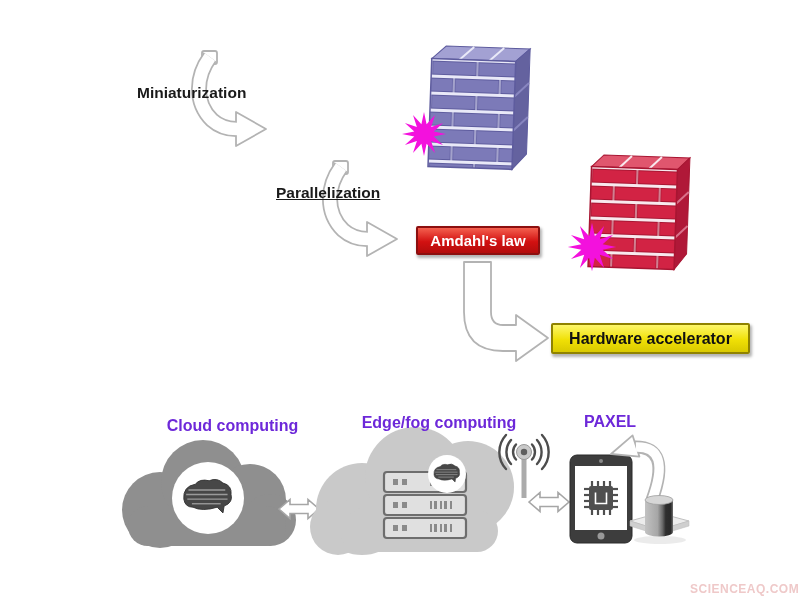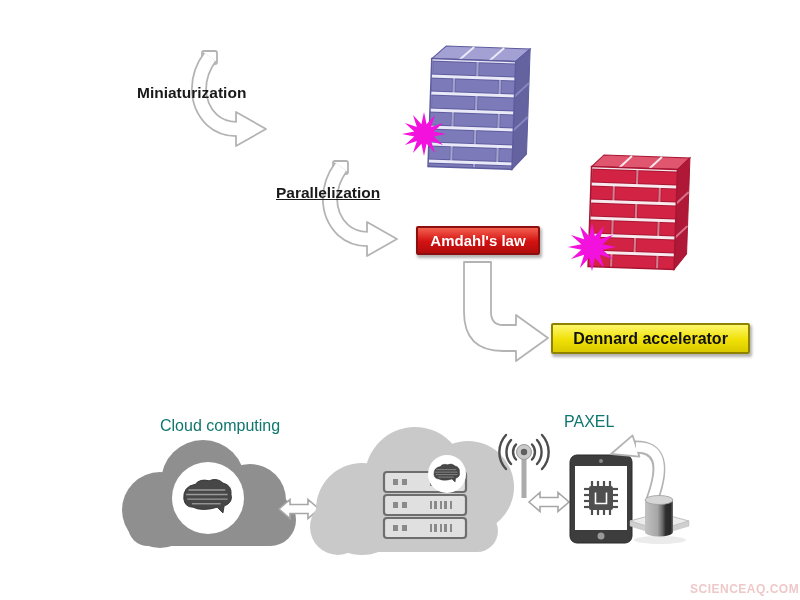--- a/index.html
+++ b/index.html
@@ -11,22 +11,22 @@
         box-shadow:1.5px 2.5px 3px rgba(0,0,0,.3);}
   .box-green{left:135px;top:17px;width:161px;height:25px;color:#111;
         background:linear-gradient(#cdf08a,#8cc63f 55%,#74b232);border:2px solid #4e8f1e;}
   .box-purple{left:269px;top:115px;width:114px;height:26px;color:#fff;
         background:linear-gradient(#a466d8,#7233a3 55%,#5f2590);border:2px solid #471c70;}
   .box-red{left:404px;top:226px;width:120px;height:25px;color:#fff;
         background:linear-gradient(#f4604f,#d21111 55%,#b30c0c);border:2px solid #8c0f0f;margin-left:12px;}
   .box-yellow{left:551px;top:323px;width:195px;height:27px;color:#111;font-size:16px;
         background:linear-gradient(#fdf76a,#f0e006 55%,#d9c900);border:2px solid #8f8200;}
   .lbl{position:absolute;color:#1a1a1a;font-size:15.5px;font-weight:600;white-space:nowrap;}
-  .lbl-big{position:absolute;color:#0f766e;font-size:16px;font-weight:normal;
-           white-space:nowrap;}
+  .lbl-big{position:absolute;color:#6d28d9;font-size:16px;font-weight:bold;
+           white-space:nowrap;text-align:center;}
   #wm{position:absolute;left:690px;top:582px;width:102px;text-align:left;
       font-size:12px;letter-spacing:.5px;color:#efc9c9;font-weight:bold;}
 </style>
 </head>
 <body>
 
 <div id="canvas">
 
 <svg id="art" width="800" height="600" viewBox="0 0 800 600">
   <defs>
@@ -208,20 +208,21 @@
     <ellipse cx="659" cy="500" rx="14" ry="4.5" fill="#d6d6d6" stroke="#9e9e9e" stroke-width="0.8"></ellipse>
   </g>
 </svg>
 
   <div class="lbl" style="left:137px;top:84px;">Miniaturization</div>
   <div class="lbl" style="left:276px;top:184px;text-decoration:underline;">Parallelization</div>
   <div class="fbox box-red">
     <span>Amdahl's law</span>
   </div>
   <div class="fbox box-yellow">
-    <span>Dennard accelerator</span>
+    <span>Hardware accelerator</span>
   </div>
 
   <div class="lbl-big" style="left:160px;top:417px;width:145px;">Cloud computing</div>
+  <div class="lbl-big" style="left:353px;top:414px;width:172px;">Edge/fog computing</div>
   <div class="lbl-big" style="left:564px;top:413px;width:92px;">PAXEL</div>
 
   <div id="wm">SCIENCEAQ.COM</div>
 </div>
 
 </body></html>

